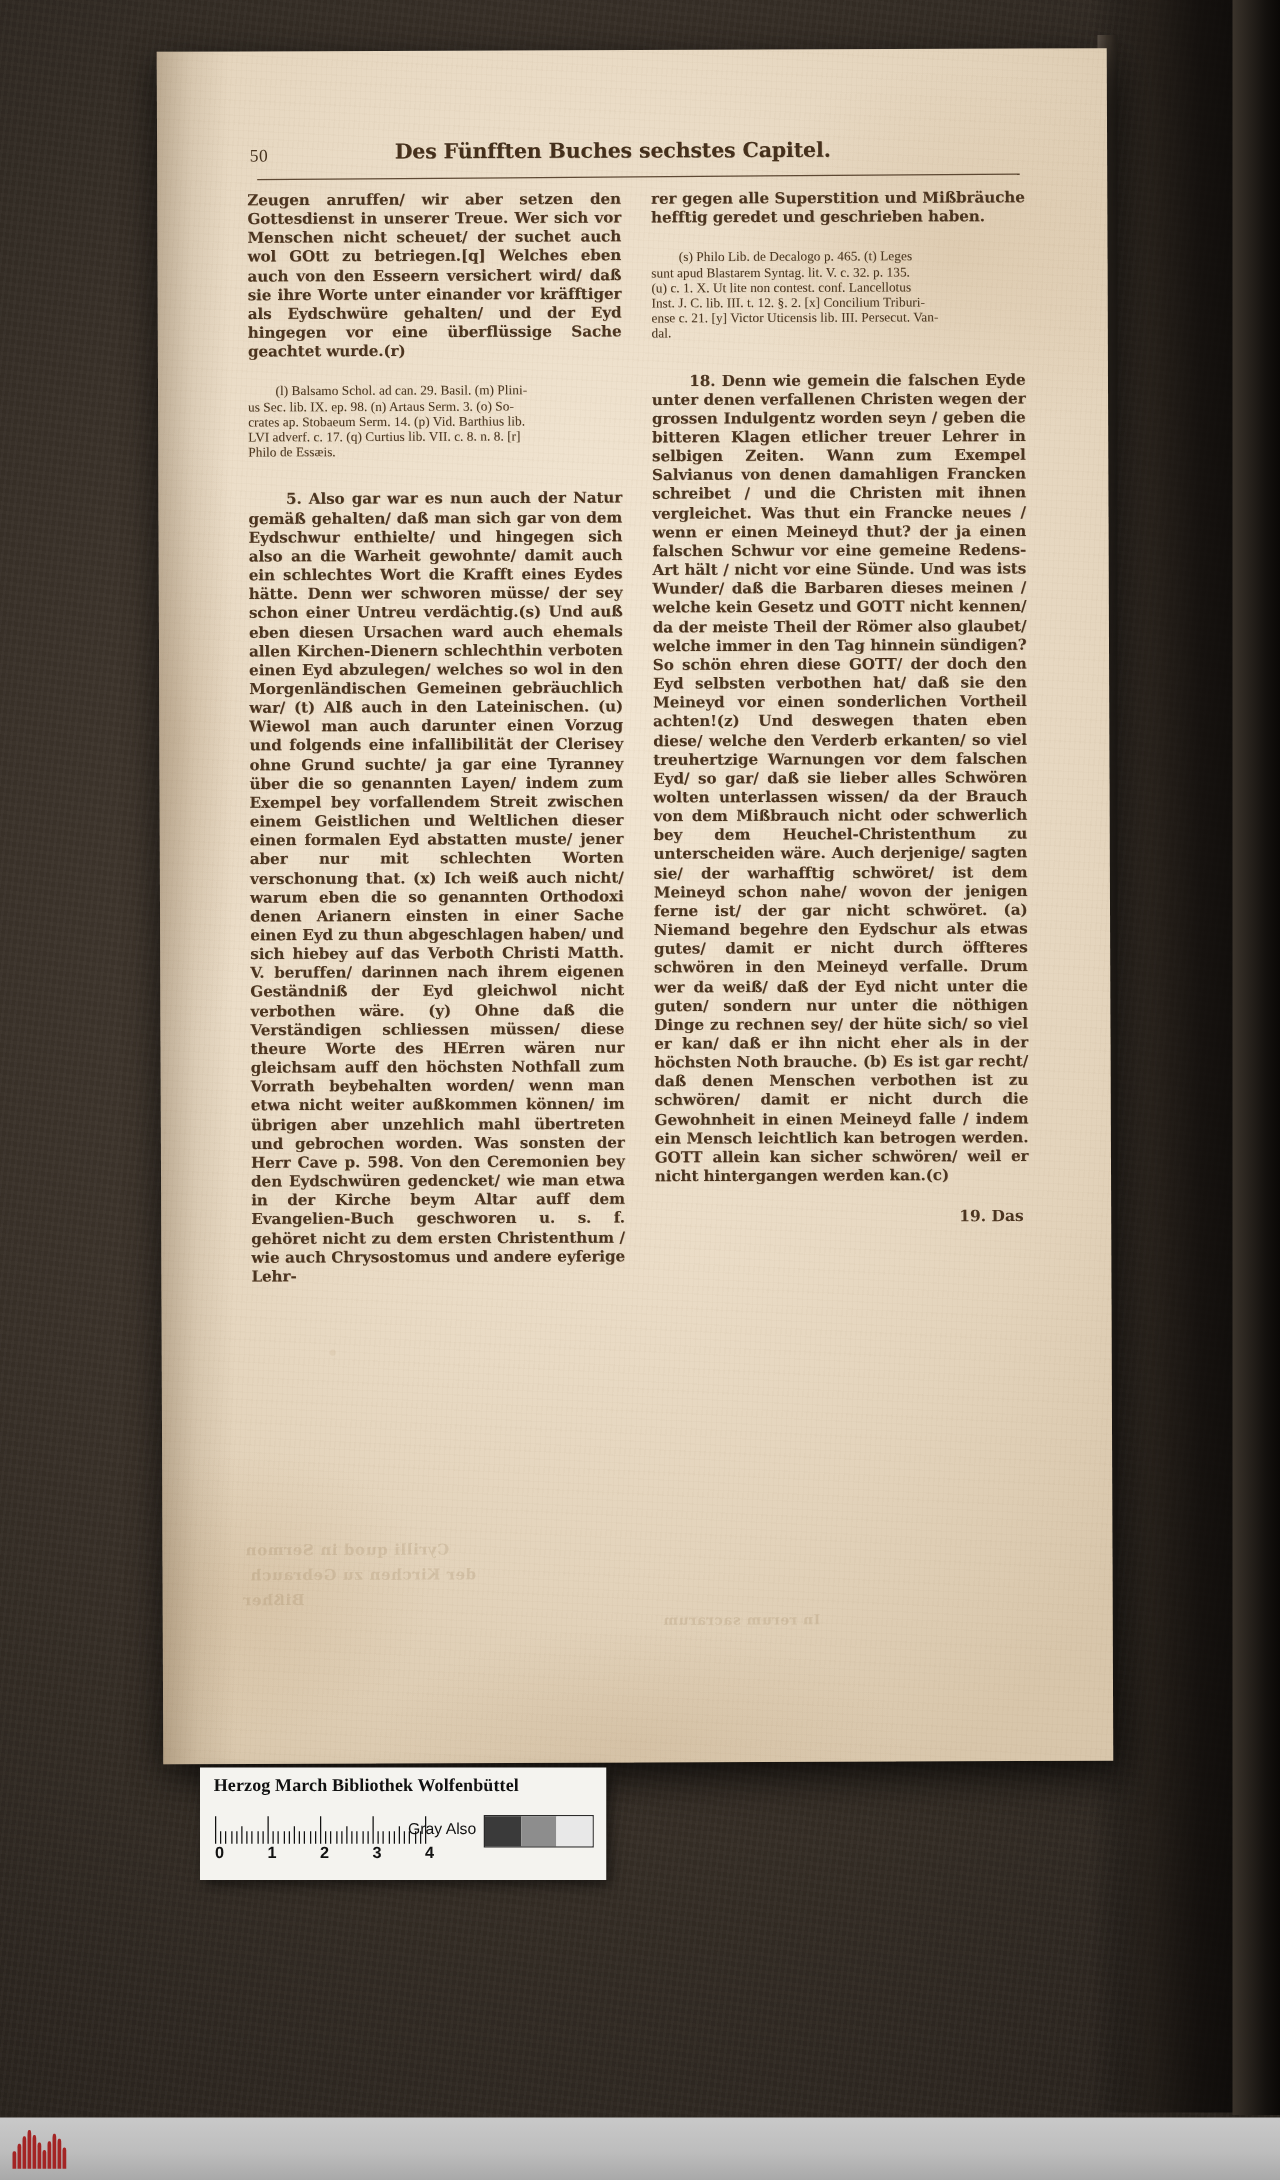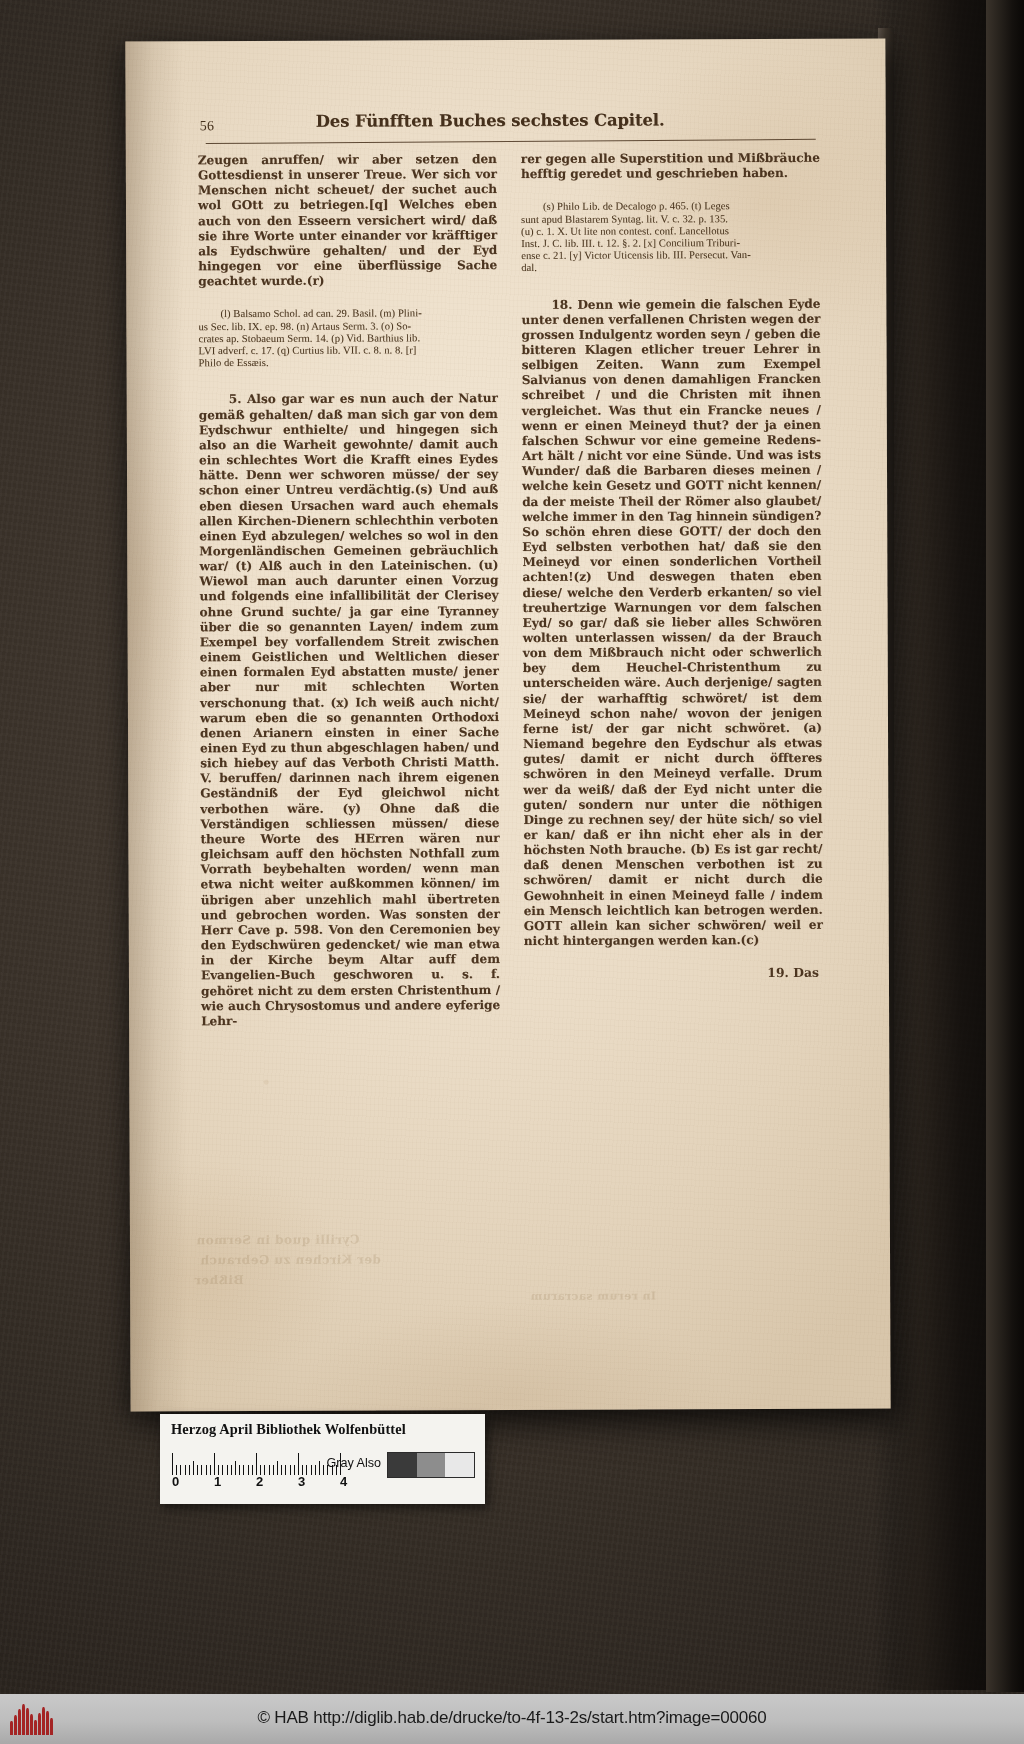--- a/index.html
+++ b/index.html
@@ -281,21 +281,21 @@
   <div id="gutter-shade"></div>
 
   <div class="bleed" style="left:66px; top:1192px; font-size:12px;">Cyrilli quod in Sermon</div>
   <div class="bleed" style="left:70px; top:1212px; font-size:12px;">der Kirchen zu Gebrauch</div>
   <div class="bleed" style="left:64px; top:1232px; font-size:12px;">Bißher</div>
   <div class="bleed" style="left:400px; top:1250px; font-size:11px;">In rerum sacrarum</div>
 
   <div id="text-block">
 
     <div id="running-head">
-      <div id="folio-number">56</div>
+      <div id="folio-number">50</div>
       <div id="head-title">Des Fünfften Buches sechstes Capitel.</div>
       <div id="head-rule"></div>
     </div>
 
     <div id="columns">
 
       <div class="col">
 
         <p class="fraktur para">Zeugen anruffen/ wir aber setzen den Gottesdienst in unserer Treue.  Wer sich vor Menschen nicht scheuet/ der suchet auch wol GOtt zu betriegen.[q] Welches eben auch von den Esseern versichert wird/ daß sie ihre Worte unter einander vor kräfftiger als Eydschwüre gehalten/ und der Eyd hingegen vor eine überflüssige Sache geachtet wurde.(r)</p>
 
@@ -344,21 +344,21 @@
 
 
         <div id="catchword">19. Das</div>
 
       </div>
     </div>
   </div>
 </div>
 
 <div id="hab-card">
-  <div id="hab-card-title">Herzog April Bibliothek Wolfenbüttel</div>
+  <div id="hab-card-title">Herzog March Bibliothek Wolfenbüttel</div>
 
   <div id="ruler">
       <span class="tick" style="left: 0px; height: 22px;"></span>
       <span class="tick" style="left: 4.2px; height: 10px;"></span>
       <span class="tick" style="left: 8.4px; height: 10px;"></span>
       <span class="tick" style="left: 12.6px; height: 10px;"></span>
       <span class="tick" style="left: 16.8px; height: 10px;"></span>
       <span class="tick" style="left: 21px; height: 14px;"></span>
       <span class="tick" style="left: 25.2px; height: 10px;"></span>
       <span class="tick" style="left: 29.4px; height: 10px;"></span>
@@ -421,15 +421,14 @@
       <i style="height: 26px;"></i>
       <i style="height: 31px;"></i>
       <i style="height: 27px;"></i>
       <i style="height: 21px;"></i>
       <i style="height: 15px;"></i>
       <i style="height: 22px;"></i>
       <i style="height: 28px;"></i>
       <i style="height: 24px;"></i>
       <i style="height: 17px;"></i>
     </div>
-  <div id="footer-url">© HAB http://diglib.hab.de/drucke/to-4f-13-2s/start.htm?image=00060</div>
   <div id="dfg-logo">DFG</div>
 </div>
 
 </body></html>

